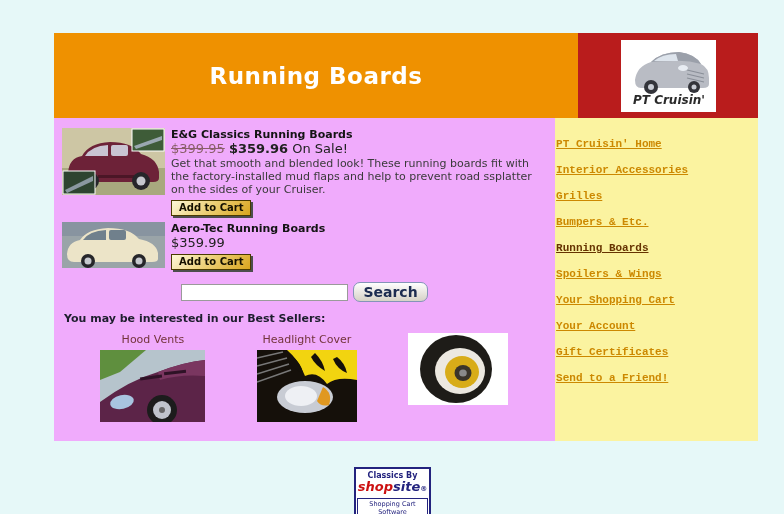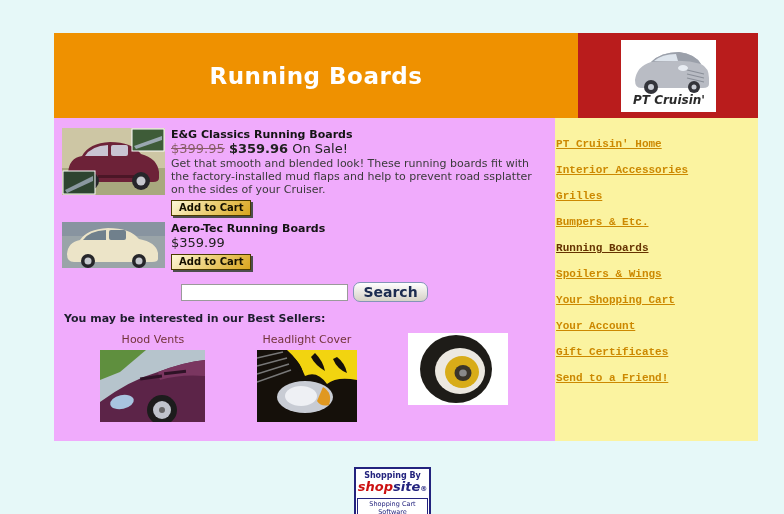--- a/index.html
+++ b/index.html
@@ -243,16 +243,16 @@
       <a class="side-link">Your Shopping Cart</a>
       <a class="side-link">Your Account</a>
       <a class="side-link">Gift Certificates</a>
       <a class="side-link">Send to a Friend!</a>
     </div>
 
   </div>
 </div>
 
 <div class="footer-badge">
-  <div class="ss-powered">Shopping By</div>
+  <div class="ss-powered">Classics By</div>
   <div class="ss-brand"><span class="ss-shop">shop</span><span class="ss-site">site</span><span class="ss-reg">®</span></div>
   <div class="ss-tagline">Shopping Cart Software</div>
 </div>
 
 </body></html>

